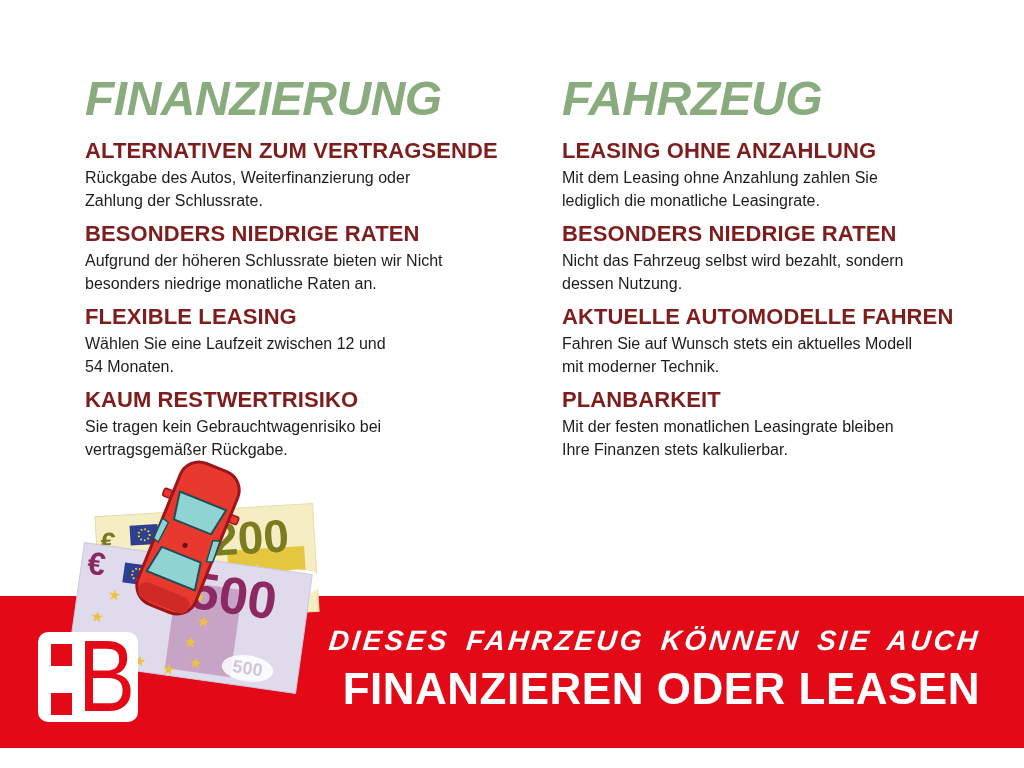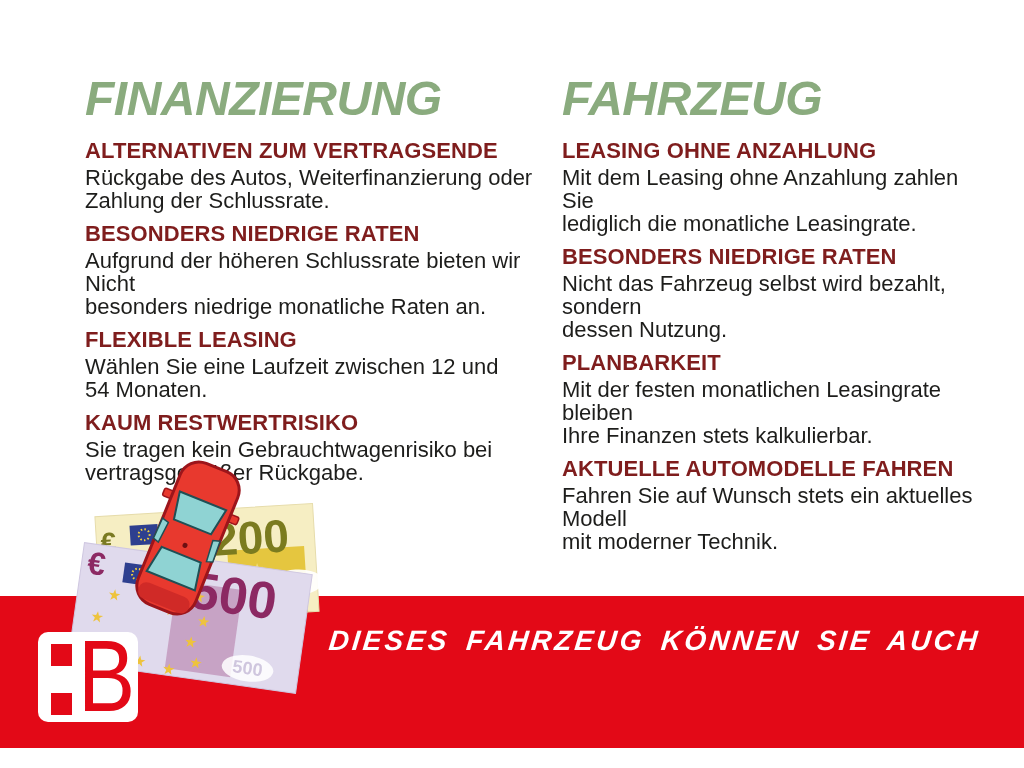--- a/index.html
+++ b/index.html
@@ -16,21 +16,21 @@
   .col-heading {
     font-size:48px; line-height:50px; font-weight:800; font-style:italic;
     color:#8aab7e; letter-spacing:-0.5px; margin:0 0 14px 0;
   }
   .section { margin:0 0 9px 0; }
   .section-title {
     font-size:22px; line-height:25px; font-weight:700;
     letter-spacing:0.1px; margin:0 0 3px 0; color:#7f1d1d;
   }
   .section-body {
-    font-size:22px; line-height:23px; font-weight:400;
+    font-size:16px; line-height:23px; font-weight:400;
     color:#1d1d1b; white-space:pre-line; margin:0;
   }
   
   .banner {
     position:absolute; left:0; top:596px; width:1024px; height:172px;
     background:#e30917; z-index:1;
   }
   .banner-tagline {
     position:absolute; right:44px; top:28px;
     font-size:28px; line-height:34px; font-weight:700; font-style:italic;
@@ -96,33 +96,34 @@
       <h2 class="section-title">LEASING OHNE ANZAHLUNG</h2>
       <p class="section-body">Mit dem Leasing ohne Anzahlung zahlen Sie
 lediglich die monatliche Leasingrate.</p>
     </div>
     <div class="section">
       <h2 class="section-title">BESONDERS NIEDRIGE RATEN</h2>
       <p class="section-body">Nicht das Fahrzeug selbst wird bezahlt, sondern
 dessen Nutzung.</p>
     </div>
     <div class="section">
+      <h2 class="section-title">AKTUELLE AUTOMODELLE FAHREN</h2>
+      <p class="section-body">Fahren Sie auf Wunsch stets ein aktuelles Modell
+mit moderner Technik.</p>
+    </div>
+    <div class="section">
       <h2 class="section-title">PLANBARKEIT</h2>
       <p class="section-body">Mit der festen monatlichen Leasingrate bleiben
 Ihre Finanzen stets kalkulierbar.</p>
-    </div>
-    <div class="section">
-      <h2 class="section-title">AKTUELLE AUTOMODELLE FAHREN</h2>
-      <p class="section-body">Fahren Sie auf Wunsch stets ein aktuelles Modell
-mit moderner Technik.</p>
     </div>
   </div>
 
   <div class="banner">
     <div class="banner-tagline">DIESES FAHRZEUG KÖNNEN SIE AUCH</div>
+    <div class="banner-headline">FINANZIEREN ODER LEASEN</div>
   </div>
 
   <svg class="illustration" width="320" height="270" viewBox="0 0 320 270" xmlns="http://www.w3.org/2000/svg">
     <defs>
       <path id="star5" d="M0 -6 L1.4 -1.9 L5.7 -1.9 L2.3 0.7 L3.5 4.9 L0 2.4 L-3.5 4.9 L-2.3 0.7 L-5.7 -1.9 L-1.4 -1.9 Z"></path>
     </defs>
 
     <g transform="translate(177,114) rotate(-3.5)">
       <rect x="-109" y="-54" width="218" height="108" fill="#f6eec3" stroke="#e6dcab" stroke-width="1"></rect>
       <rect x="21" y="-12" width="77" height="66" fill="#e5c63f"></rect>

